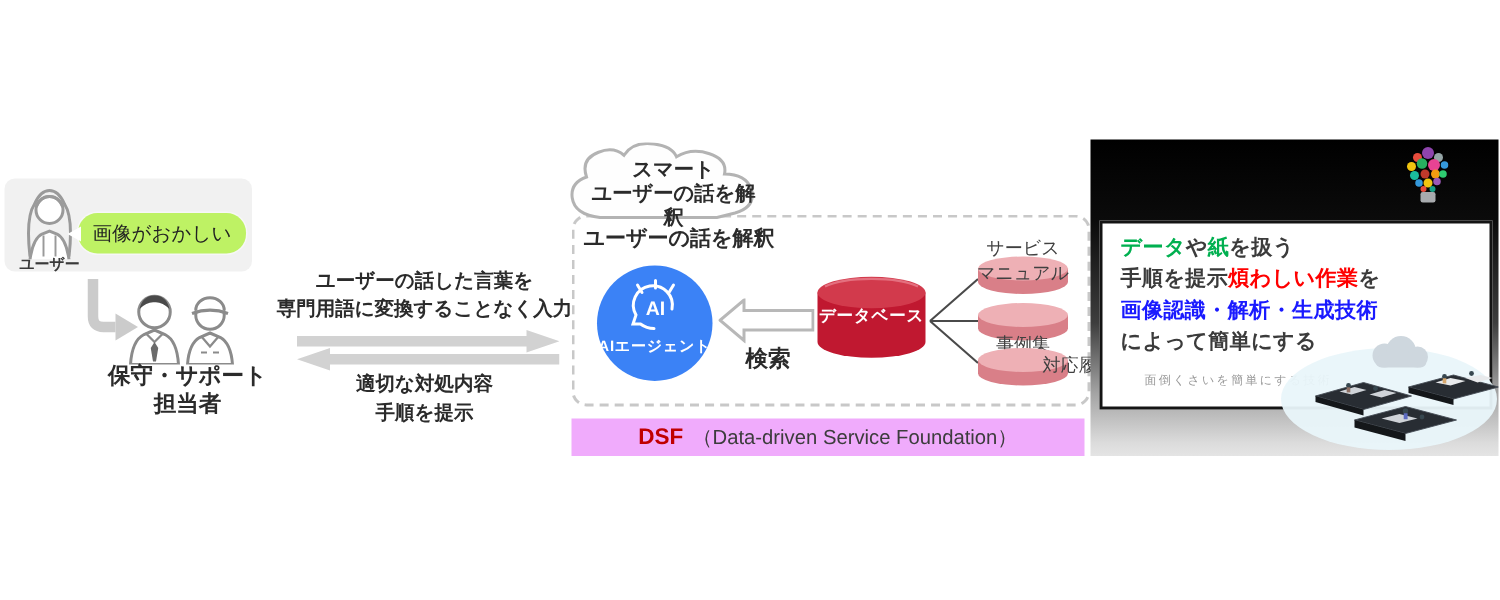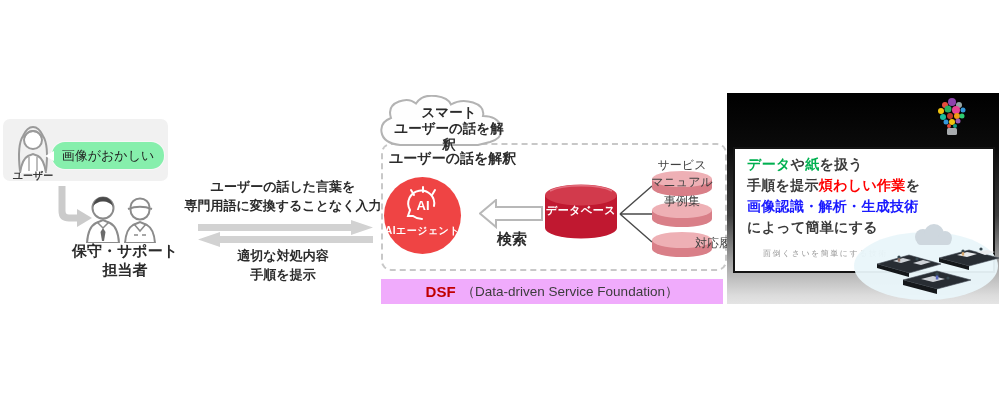--- a/index.html
+++ b/index.html
@@ -3,21 +3,21 @@
 <meta charset="utf-8">
 <style>
   html,body{margin:0;padding:0;background:#fff;}
   #canvas{position:relative;width:1000px;height:400px;background:#ffffff;overflow:hidden;
           font-family:"Liberation Sans",sans-serif;color:#2b2b2b;}
   .abs{position:absolute;}
   .ctr{text-align:center;}
 
   
   .user-box{background:#f1f1f1;border-radius:7px;}
-  .bubble{background:#86efac;border-radius:13px;display:flex;align-items:center;justify-content:center;
+  .bubble{background:#bef264;border-radius:13px;display:flex;align-items:center;justify-content:center;
           font-size:13px;color:#222;box-shadow:0 0 0 1px #f7f7f7;}
   .bubble .tail{position:absolute;left:-7px;top:9px;width:0;height:0;
           border-top:5px solid transparent;border-bottom:5px solid transparent;border-right:9px solid #fff;}
   .small-label{font-size:10px;font-weight:700;color:#3a3a3a;}
   .staff-label{font-size:15px;font-weight:700;line-height:19px;color:#2b2b2b;}
 
   
   .flow-text{font-size:13px;font-weight:700;line-height:19px;color:#2b2b2b;}
 
   
@@ -106,21 +106,21 @@
   <svg class="abs" style="left:378px;top:95px;" width="142" height="52" viewBox="0 0 142 52">
     <path d="M22,50 Q5,48 3.5,37 Q2,27 13,23 Q9,11 21,6.5 Q31,2.5 38,8.5 Q44,-1 58,1 Q70,2.5 73,9.5 Q83,3.5 95,7.5 Q107,11.5 105,21 Q119,21 123,31 Q126,43 112,47 L100,50 Z" fill="#fefefe" stroke="#b3b3b3" stroke-width="2"></path>
   </svg>
   <div class="abs ctr cloud-text" style="left:388px;top:105px;width:122px;">
     <div>スマート</div>
     <div>ユーザーの話を解釈</div>
   </div>
 
   <div class="abs interpret" style="left:389px;top:150px;">ユーザーの話を解釈</div>
 
-  <div class="abs ai-circle" style="left:384px;top:177px;width:77px;height:77px;background:#ef4444;">
+  <div class="abs ai-circle" style="left:398px;top:177px;width:77px;height:77px;background:#3b82f6;">
     <svg style="margin-top:9px;" width="46" height="34" viewBox="0 0 46 34">
       <path d="M23,1 L23,6 M11,4 L14,9 M35,4 L32,9" stroke="#fff" stroke-width="2" stroke-linecap="round"></path>
       <path d="M34,20 a13,13 0 1 0 -24,4 l-2,6 l5,0 q4,3 9,3" fill="none" stroke="#fff" stroke-width="2" stroke-linecap="round"></path>
       <text x="23" y="24" text-anchor="middle" fill="#fff" font-size="13" font-weight="bold" font-family="Liberation Sans, sans-serif">AI</text>
     </svg>
     <div class="ai-label">AIエージェント</div>
   </div>
 
   <svg class="abs" style="left:479px;top:199px;" width="64" height="30" viewBox="0 0 64 30">
     <polygon points="63,8 17,8 17,1 1,14.5 17,28 17,21 63,21" fill="#fff" stroke="#b8b8b8" stroke-width="2"></polygon>
@@ -142,21 +142,21 @@
     <path d="M1,9 L1,18 A30,8 0 0 0 61,18 L61,9 Z" fill="#d97f88"></path>
     <ellipse cx="31" cy="9" rx="30" ry="8" fill="#eeb0b5"></ellipse>
   </svg>
   <div class="abs ctr disk-label" style="left:645px;top:157px;width:74px;">サービス</div>
   <div class="abs ctr disk-label" style="left:645px;top:174px;width:74px;">マニュアル</div>
 
   <svg class="abs" style="left:651px;top:201px;" width="62" height="27" viewBox="0 0 62 27">
     <path d="M1,9 L1,18 A30,8 0 0 0 61,18 L61,9 Z" fill="#d97f88"></path>
     <ellipse cx="31" cy="9" rx="30" ry="8" fill="#eeb0b5"></ellipse>
   </svg>
-  <div class="abs ctr disk-label" style="left:645px;top:193px;width:74px;">事例集</div>
+  <div class="abs ctr disk-label" style="left:645px;top:221px;width:74px;">事例集</div>
 
   <svg class="abs" style="left:651px;top:231px;" width="62" height="27" viewBox="0 0 62 27">
     <path d="M1,9 L1,18 A30,8 0 0 0 61,18 L61,9 Z" fill="#d97f88"></path>
     <ellipse cx="31" cy="9" rx="30" ry="8" fill="#eeb0b5"></ellipse>
   </svg>
   <div class="abs ctr disk-label" style="left:682px;top:235px;width:74px;">対応履歴</div>
 
   <div class="abs dsf-bar" style="left:381px;top:279px;width:342px;height:25px;">
     <span class="dsf-abbr">DSF</span>
     <span class="dsf-full">（Data-driven Service Foundation）</span>

